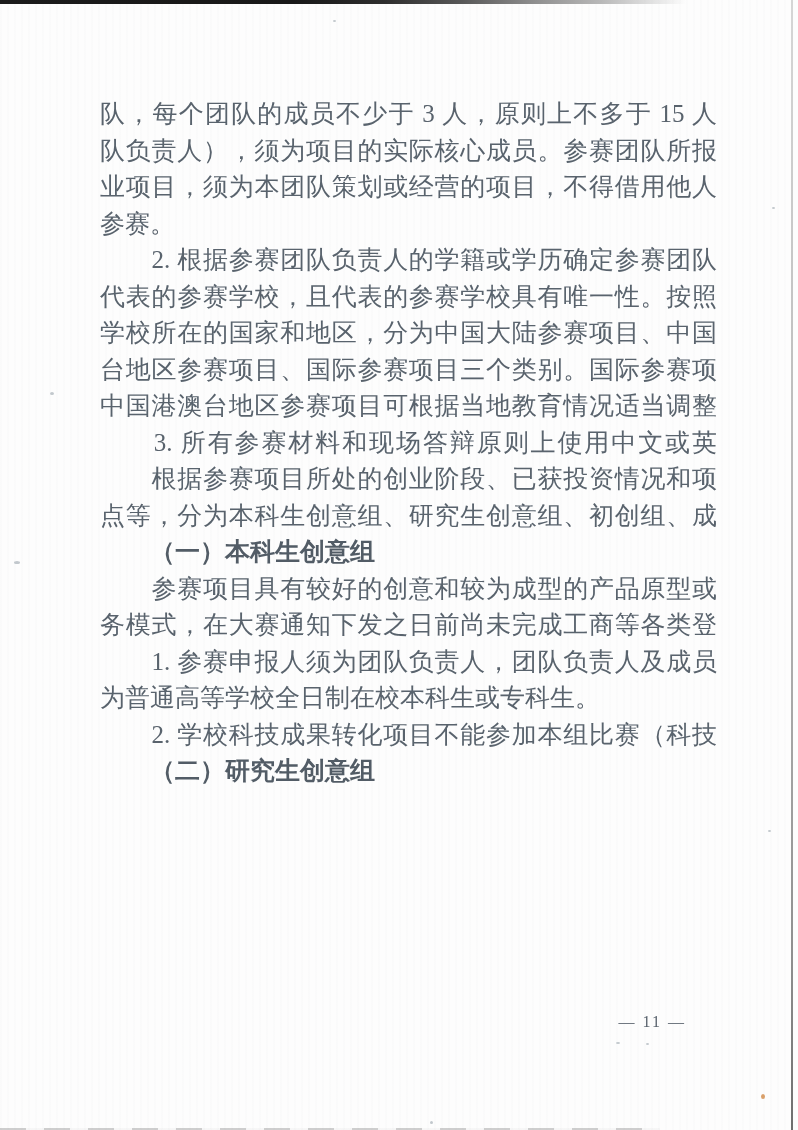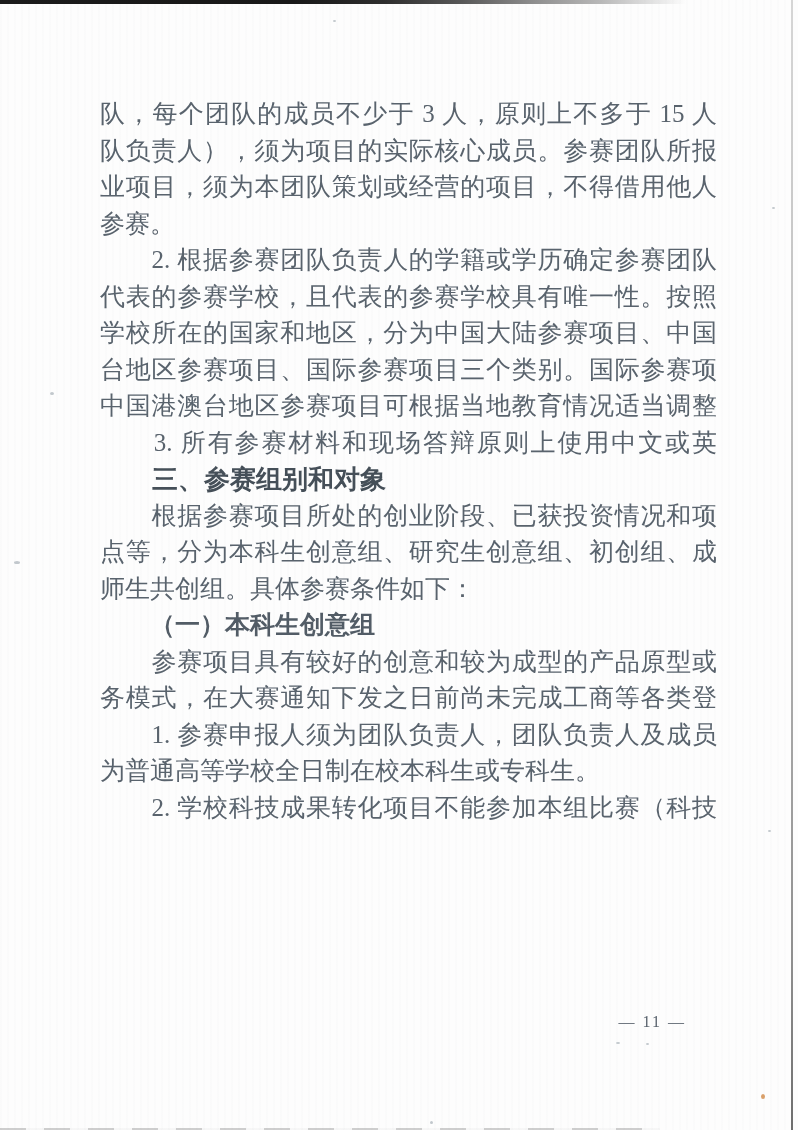--- a/index.html
+++ b/index.html
@@ -117,38 +117,37 @@
       <div class="para body">
         <div class="line">　　2. 根据参赛团队负责人的学籍或学历确定参赛团队所</div>
         <div class="line">代表的参赛学校，且代表的参赛学校具有唯一性。按照参赛</div>
         <div class="line">学校所在的国家和地区，分为中国大陆参赛项目、中国港澳</div>
         <div class="line">台地区参赛项目、国际参赛项目三个类别。国际参赛项目和</div>
         <div class="line">中国港澳台地区参赛项目可根据当地教育情况适当调整学</div>
       </div>
       <div class="para body">
         <div class="line">　　3. 所有参赛材料和现场答辩原则上使用中文或英文，如</div>
       </div>
-      <div class="para heading">
-        <div class="line end">　　三、参赛组别和对象</div>
-      </div>
       <div class="para body">
         <div class="line">　　根据参赛项目所处的创业阶段、已获投资情况和项目特</div>
         <div class="line">点等，分为本科生创意组、研究生创意组、初创组、成长组、</div>
-        <div class="line end">师生共创组。具体参赛条件如下：</div>
       </div>
       <div class="para subheading">
         <div class="line end">　　（一）本科生创意组</div>
       </div>
       <div class="para body">
         <div class="line">　　参赛项目具有较好的创意和较为成型的产品原型或服</div>
         <div class="line">务模式，在大赛通知下发之日前尚未完成工商等各类登记注</div>
       </div>
       <div class="para body">
         <div class="line">　　1. 参赛申报人须为团队负责人，团队负责人及成员须均</div>
         <div class="line end">为普通高等学校全日制在校本科生或专科生。</div>
       </div>
       <div class="para body">
         <div class="line">　　2. 学校科技成果转化项目不能参加本组比赛（科技成果</div>
       </div>
+      <div class="para subheading">
+        <div class="line end">　　（二）研究生创意组</div>
+      </div>
     </div>
 
   <div class="page-number">— 11 —</div>
 </div>
 
 </body></html>

